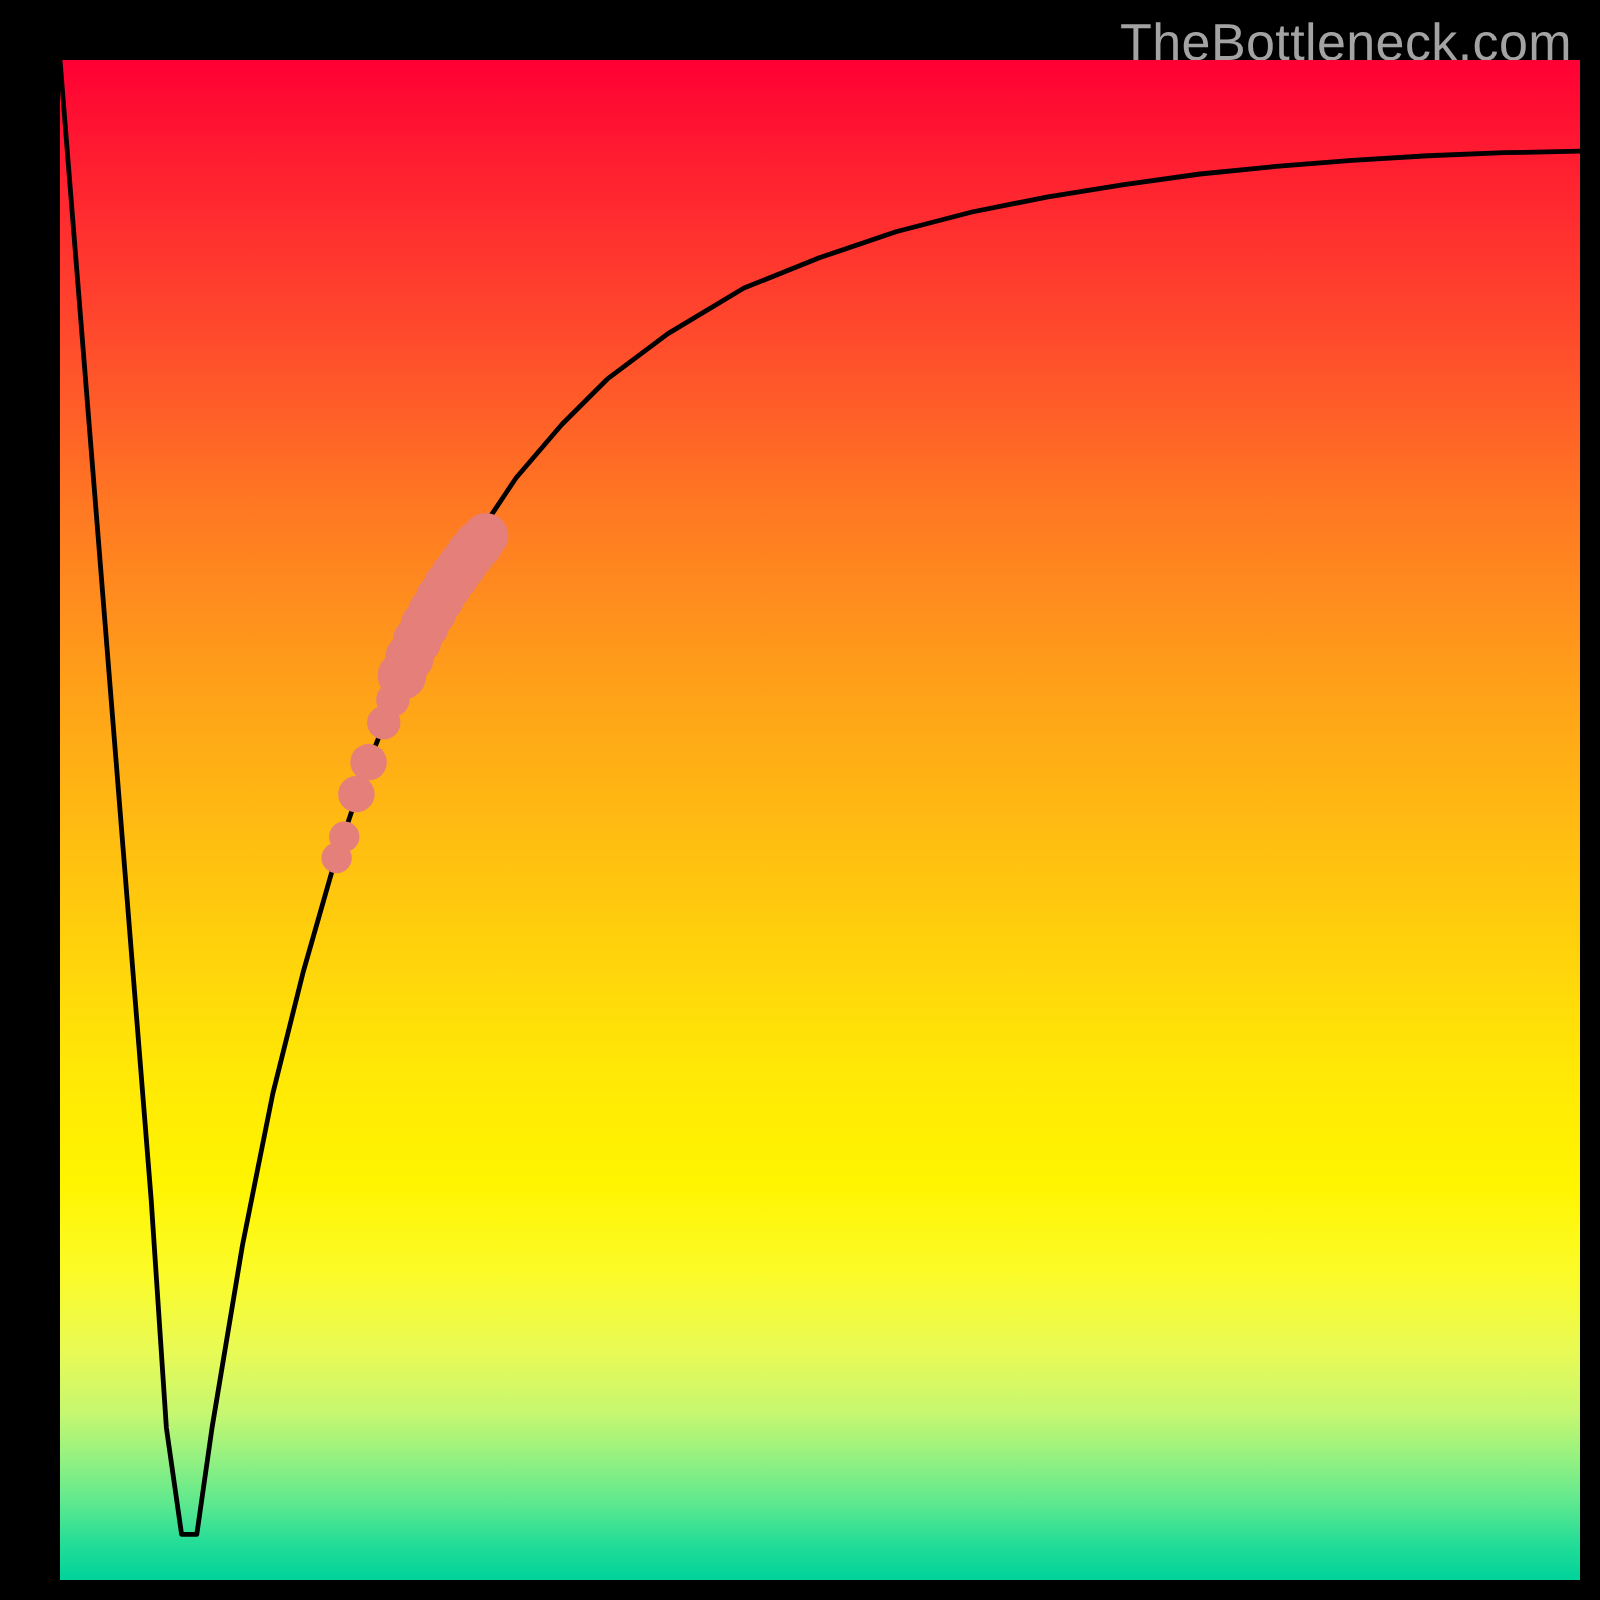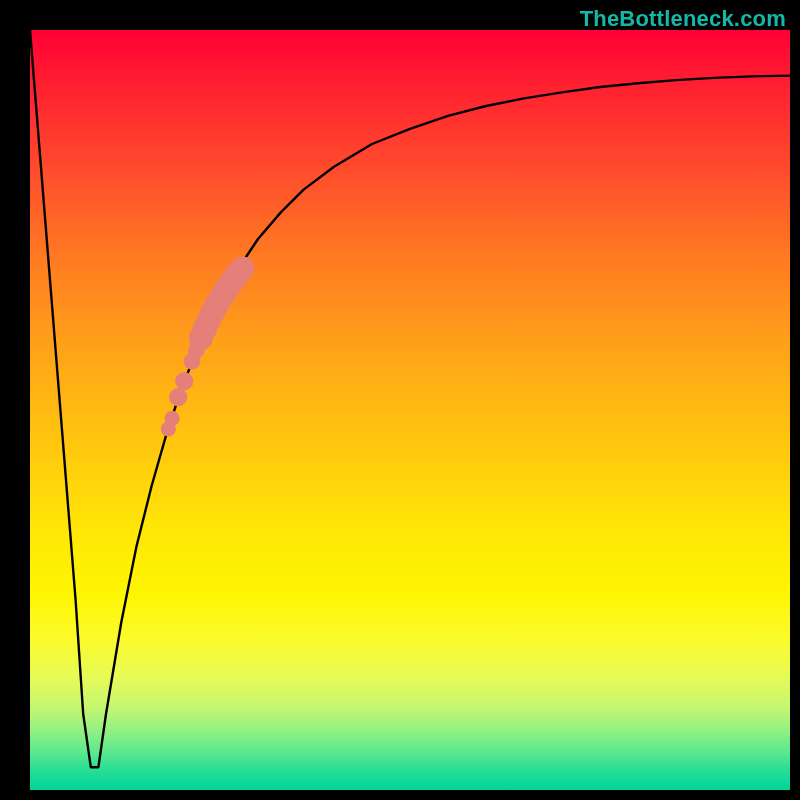--- a/index.html
+++ b/index.html
@@ -39,23 +39,23 @@
       #94f181 92%,
       #5de88f 95%,
       #25dd97 97.5%,
       #00d39b 100%
     );
   }
   .watermark {
     position: absolute;
     top: 6px;
     right: 14px;
-    color: #14b8a6;
-    font-size: 22px;
-    font-weight: 700;
+    color: #a3a3a3;
+    font-size: 26px;
+    font-weight: 400;
     letter-spacing: 0.2px;
     user-select: none;
   }
   svg.curve {
     position: absolute;
     left: 0;
     top: 0;
     width: 760px;
     height: 760px;
     overflow: visible;

